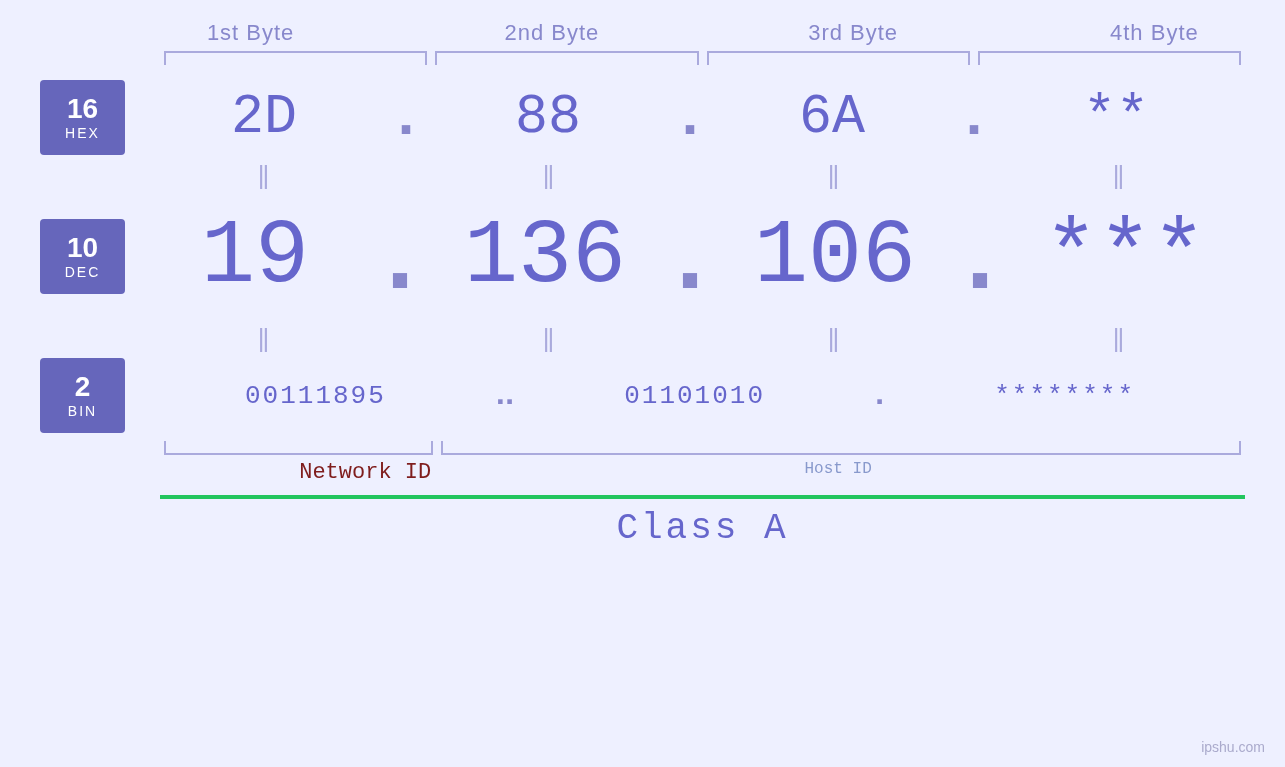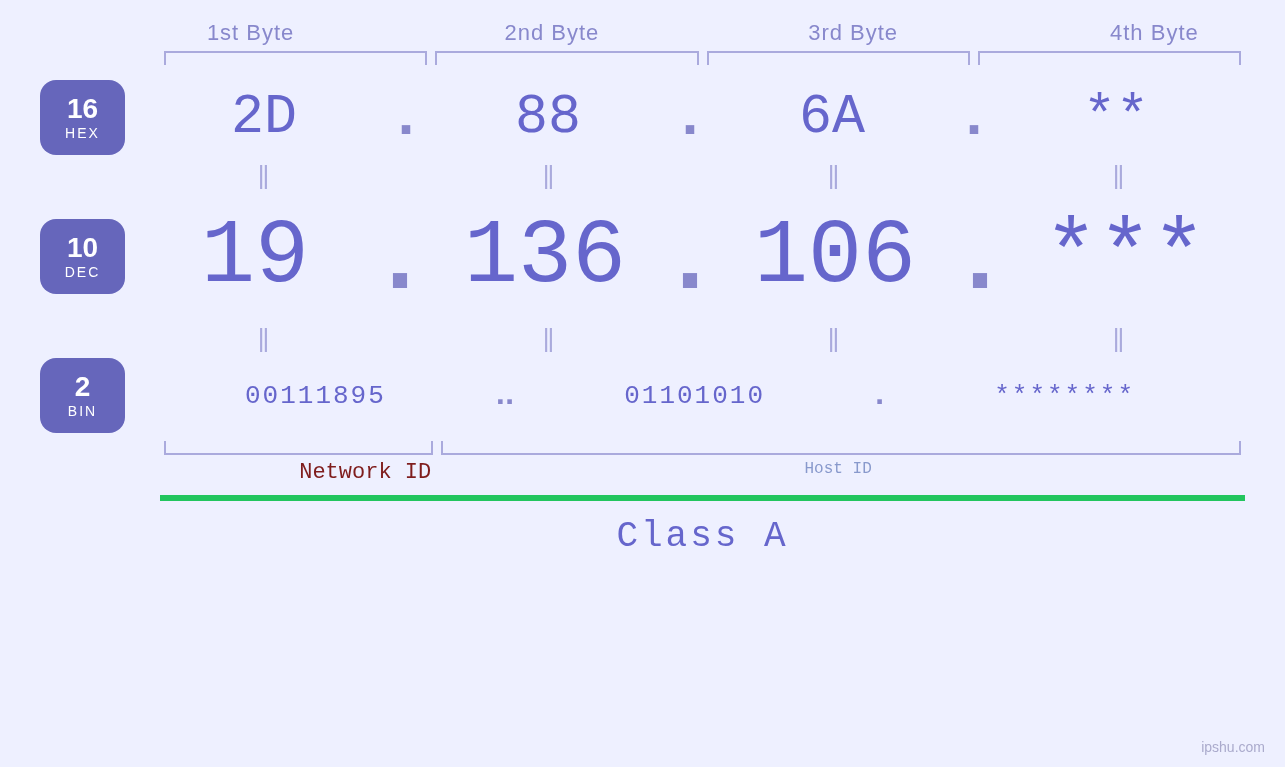--- a/index.html
+++ b/index.html
@@ -61,21 +61,21 @@
       display: flex;
       align-items: center;
       width: 100%;
       margin-bottom: 0px;
     }
 
     .badge {
       width: 85px;
       height: 75px;
       background-color: #6666bb;
-      border-radius: 16px;
+      border-radius: 4px;
       display: flex;
       flex-direction: column;
       align-items: center;
       justify-content: center;
       flex-shrink: 0;
       margin-right: 10px;
     }
 
     .badge-number {
       color: white;
@@ -199,22 +199,22 @@
       color: #8899cc;
       font-size: 16px;
       font-family: 'Courier New', Courier, monospace;
     }
 
     
     .class-row {
       display: flex;
       width: calc(100% - 120px);
       margin-left: 120px;
-      border-top: 6px solid #22c55e;
-      padding-top: 15px;
+      border-top: 4px solid #22c55e;
+      padding-top: 9px;
       justify-content: center;
     }
 
     .class-label {
       font-size: 36px;
       color: #6666cc;
       font-family: 'Courier New', Courier, monospace;
       letter-spacing: 3px;
     }
 

